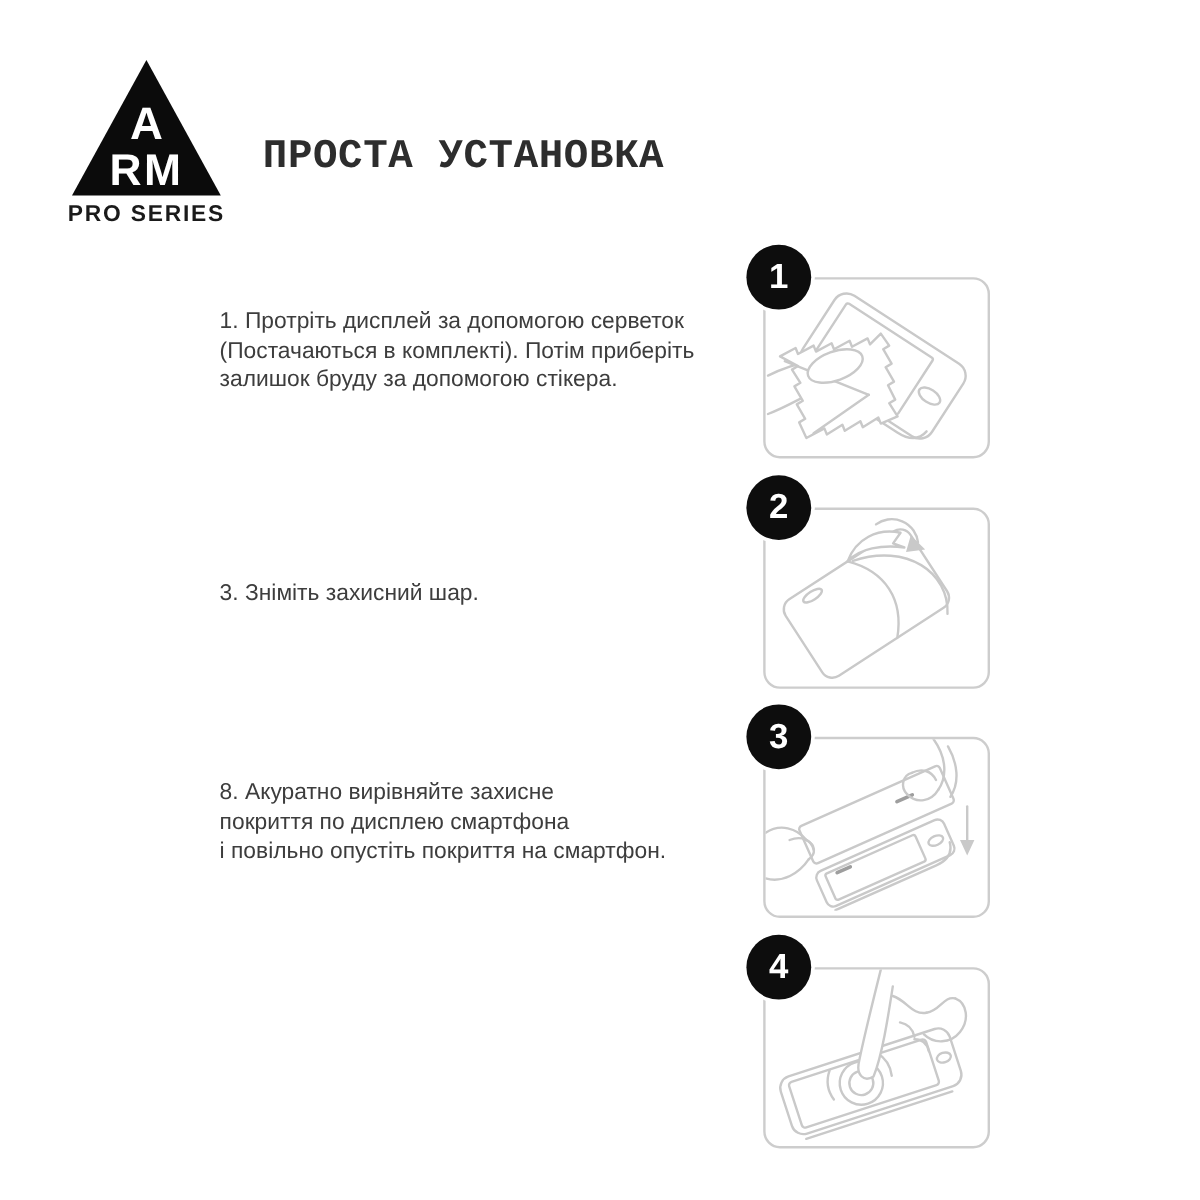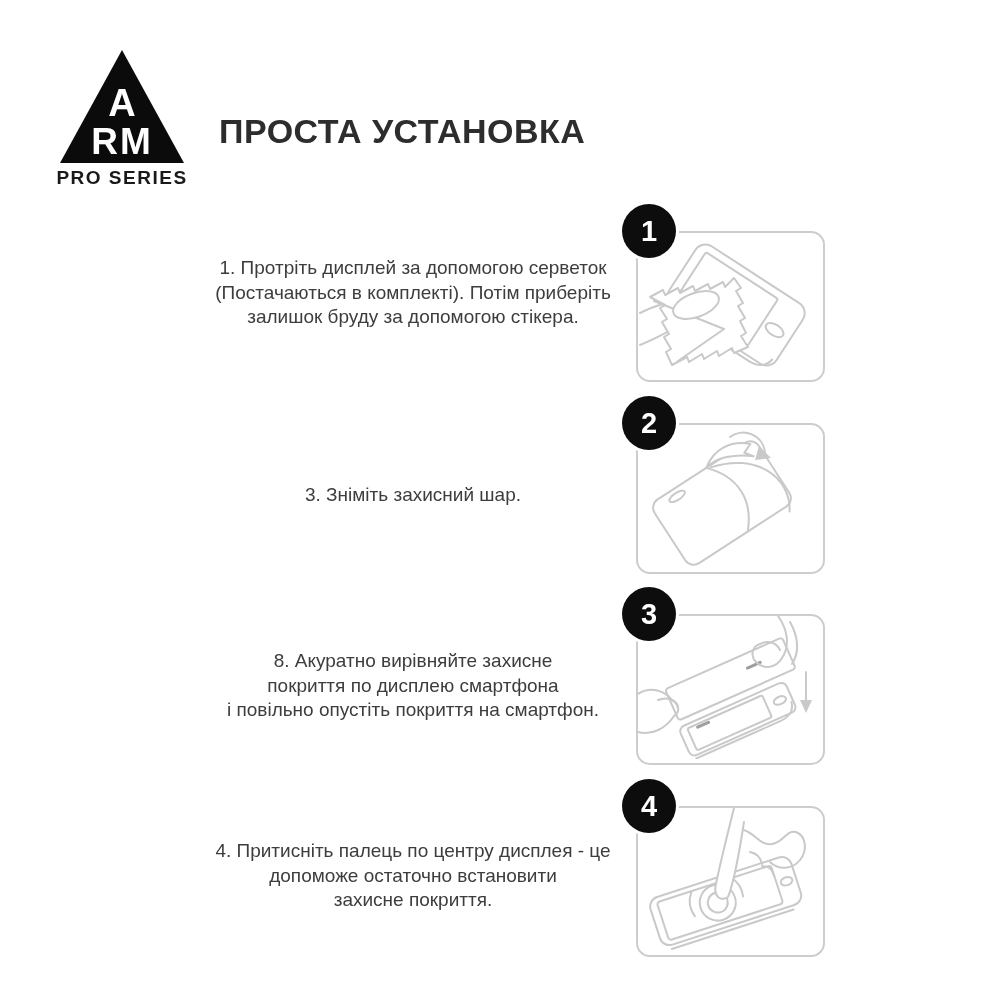--- a/index.html
+++ b/index.html
@@ -11,28 +11,28 @@
   .sheet{position:absolute;inset:0;background:#fff;}
 
   
   .logo{position:absolute;left:50px;top:44px;width:145px;height:152px;}
 
   
   .title{
     position:absolute;left:219px;top:112px;
     font-size:34px;font-weight:800;color:#2d2d2d;letter-spacing:.5px;
     white-space:nowrap;
+    font-family:Liberation Mono, monospace;
   }
 
   
   .step-text{
     position:absolute;left:183px;width:460px;
     font-size:19px;line-height:24.5px;color:#3d3d3d;
     white-space:pre-line;
-    text-align:center;
   }
   .t1{top:256px}
   .t2{top:483px}
   .t3{top:649px}
   .t4{top:839px}
 
   
   .panel{
     position:absolute;left:636px;width:185px;height:147px;
     border:2px solid #cdcdcd;border-radius:14px;background:#fff;
@@ -67,23 +67,20 @@
 
   <div class="title">ПРОСТА УСТАНОВКА</div>
 
   <div class="step-text t1">1. Протріть дисплей за допомогою серветок
 (Постачаються в комплекті). Потім приберіть
 залишок бруду за допомогою стікера.</div>
   <div class="step-text t2">3. Зніміть захисний шар.</div>
   <div class="step-text t3">8. Акуратно вирівняйте захисне
 покриття по дисплею смартфона
 і повільно опустіть покриття на смартфон.</div>
-  <div class="step-text t4">4. Притисніть палець по центру дисплея - це
-допоможе остаточно встановити
-захисне покриття.</div>
 
   <div class="panel p1">
     <div class="badge">1</div>
     <svg class="art" viewBox="0 0 181 143" width="181" height="143" fill="none" stroke="#c9c9c9" stroke-width="2" stroke-linecap="round" stroke-linejoin="round">
       <g transform="translate(98,72) rotate(33)">
         <rect x="-64" y="-36" width="128" height="72" rx="12" fill="#ffffff"></rect>
         <path d="M -30,40 L 40,40 Q 58,40 60,26" fill="none"></path>
         <rect x="-54" y="-28" width="86" height="56" rx="2" fill="#ffffff"></rect>
         <ellipse cx="46" cy="0" rx="10" ry="5.5" fill="#ffffff"></ellipse>
       </g>

